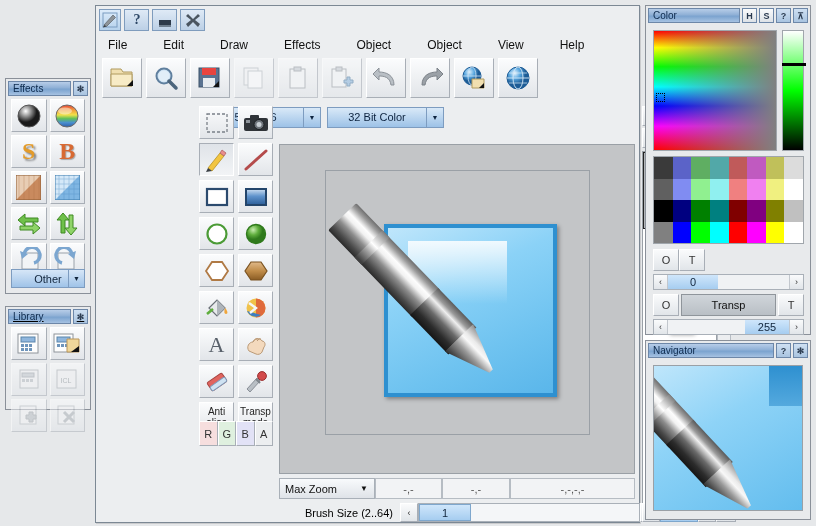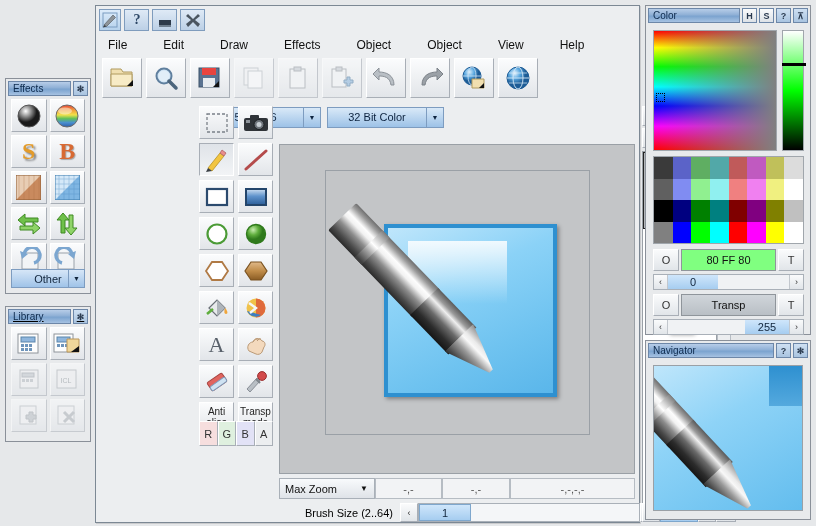--- a/index.html
+++ b/index.html
@@ -45,21 +45,21 @@
     display:flex;align-items:center;justify-content:center;
     position:relative;
   }
   .btn3d.sunken{
     background:linear-gradient(to bottom,#dfe3e8,#f2f4f6);
     border-color:#a8aeb6;border-right-color:#fff;border-bottom-color:#fff;
   }
 
   
   #effects-panel{left:5px;top:78px;width:86px;height:216px;}
-  #library-panel{left:5px;top:306px;width:86px;height:136px;text-decoration:underline;}
+  #library-panel{left:5px;top:306px;width:86px;height:104px;text-decoration:underline;}
   .eff-grid{
     position:absolute;left:5px;top:20px;right:5px;
     display:grid;grid-template-columns:1fr 1fr;gap:3px;
   }
   .eff-cell{height:33px;}
   .other-btn{
     position:absolute;left:5px;right:5px;bottom:5px;height:19px;
     background:linear-gradient(to bottom,#d6e6f7,#9fc3e8);
     border:1px solid #7d9cc0;box-sizing:border-box;
     display:flex;align-items:center;justify-content:center;
@@ -952,21 +952,20 @@
       <div class="pal-cell" style="background:#00ffff"></div>
       <div class="pal-cell" style="background:#ff0000"></div>
       <div class="pal-cell" style="background:#ff00ff"></div>
       <div class="pal-cell" style="background:#ffff00"></div>
       <div class="pal-cell" style="background:#ffffff"></div>
     </div>
   </div>
 
   <div class="color-row" style="top:243px;width:151px;">
     <div class="cr-side">O</div>
-    <div class="cr-main" style="background:#80FF80;">80 FF 80</div>
     <div class="cr-side">T</div>
   </div>
   <div class="alpha-row" style="top:268px;width:151px;">
     <div class="ar-btn">‹</div>
     <div class="ar-fill" style="width:50px;">0</div>
     <div style="flex:1;"></div>
     <div class="ar-btn" style="border-right:none;border-left:1px solid #c2c7cd;">›</div>
   </div>
 
   <div class="color-row" style="top:288px;width:151px;">

